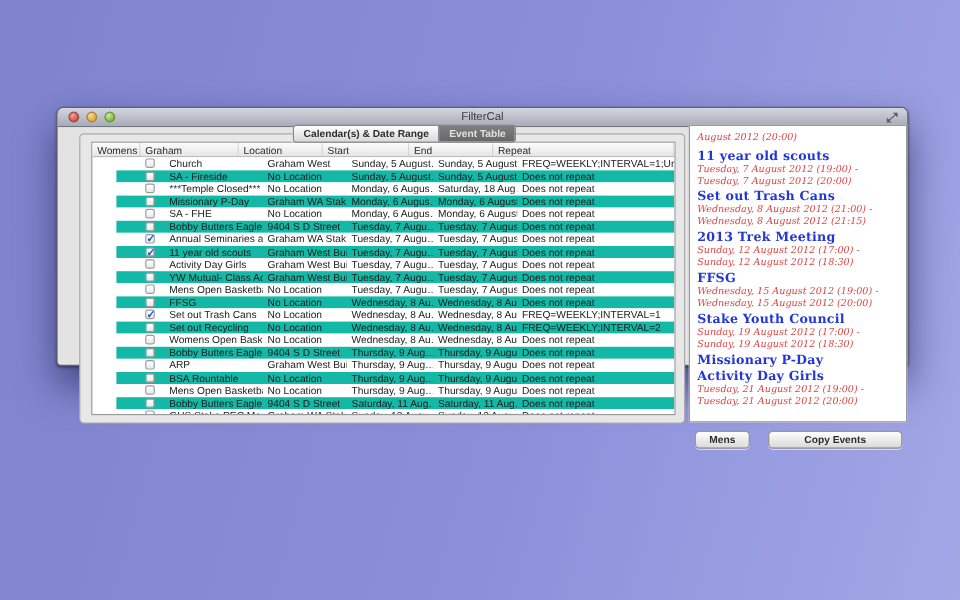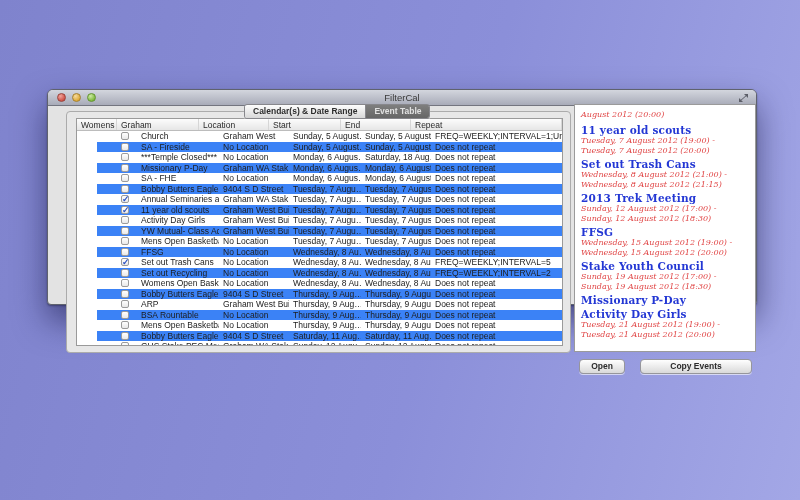--- a/index.html
+++ b/index.html
@@ -62,21 +62,21 @@
     position:absolute; left:28px; top:28px; width:487px; height:228px;
     background:#fff; border:1px solid #9a9a9a; overflow:hidden;
     font-size:8.5px; color:#1c1c1c;
   }
   .thead { display:flex; height:12px; background:linear-gradient(#fcfcfc,#e6e6e6);
     border-bottom:1px solid #bcbcbc; }
   .thead .hcell { line-height:12px; padding-left:4px; color:#2a2a2a;
     border-right:1px solid #d6d6d6; white-space:nowrap; overflow:hidden; }
   .tbody { height:216px; overflow:hidden;padding-left:20px; }
   .trow { display:flex; height:10.5px; background:#fff; }
-  .trow.alt { background:#3b82f6; }
+  .trow.alt { background:#14b8a6; }
   .cell { line-height:10.5px; padding-left:4px; white-space:nowrap; overflow:hidden; }
   .c-choose  { width:40px; }
   .c-event   { width:82px; }
   .c-location{ width:70px; }
   .c-start   { width:72px; }
   .c-end     { width:70px; }
   .c-repeat  { flex:1; }
   .checkbox {
     display:inline-block; width:8px; height:8px; margin-left:20px; margin-top:1px;
     background:linear-gradient(#fff,#e9e9e9); border:1px solid #9b9b9b; border-radius:2px;
@@ -238,21 +238,21 @@
           <div class="cell c-start">Wednesday, 8 Au…</div>
           <div class="cell c-end">Wednesday, 8 Au…</div>
           <div class="cell c-repeat">Does not repeat</div>
         </div>
         <div class="trow">
           <div class="cell c-choose"><span class="checkbox">✓</span></div>
           <div class="cell c-event">Set out Trash Cans</div>
           <div class="cell c-location">No Location</div>
           <div class="cell c-start">Wednesday, 8 Au…</div>
           <div class="cell c-end">Wednesday, 8 Au…</div>
-          <div class="cell c-repeat">FREQ=WEEKLY;INTERVAL=5</div>
+          <div class="cell c-repeat">FREQ=WEEKLY;INTERVAL=1</div>
         </div>
         <div class="trow alt">
           <div class="cell c-choose"><span class="checkbox"></span></div>
           <div class="cell c-event">Set out Recycling</div>
           <div class="cell c-location">No Location</div>
           <div class="cell c-start">Wednesday, 8 Au…</div>
           <div class="cell c-end">Wednesday, 8 Au…</div>
           <div class="cell c-repeat">FREQ=WEEKLY;INTERVAL=2</div>
         </div>
         <div class="trow">
@@ -340,16 +340,16 @@
         <div class="pv-entry">
           <div class="pv-title">Missionary P-Day</div>
         </div>
         <div class="pv-entry">
           <div class="pv-title">Activity Day Girls</div>
           <div class="pv-dates">Tuesday, 21 August 2012 (19:00) - Tuesday, 21 August 2012 (20:00)</div>
         </div>
       </div>
   </div>
 
-  <div class="btn btn-quit">Open</div>
+  <div class="btn btn-quit">Mens</div>
   <div class="btn btn-copy">Copy Events</div>
 
 </div>
 
 </body></html>

